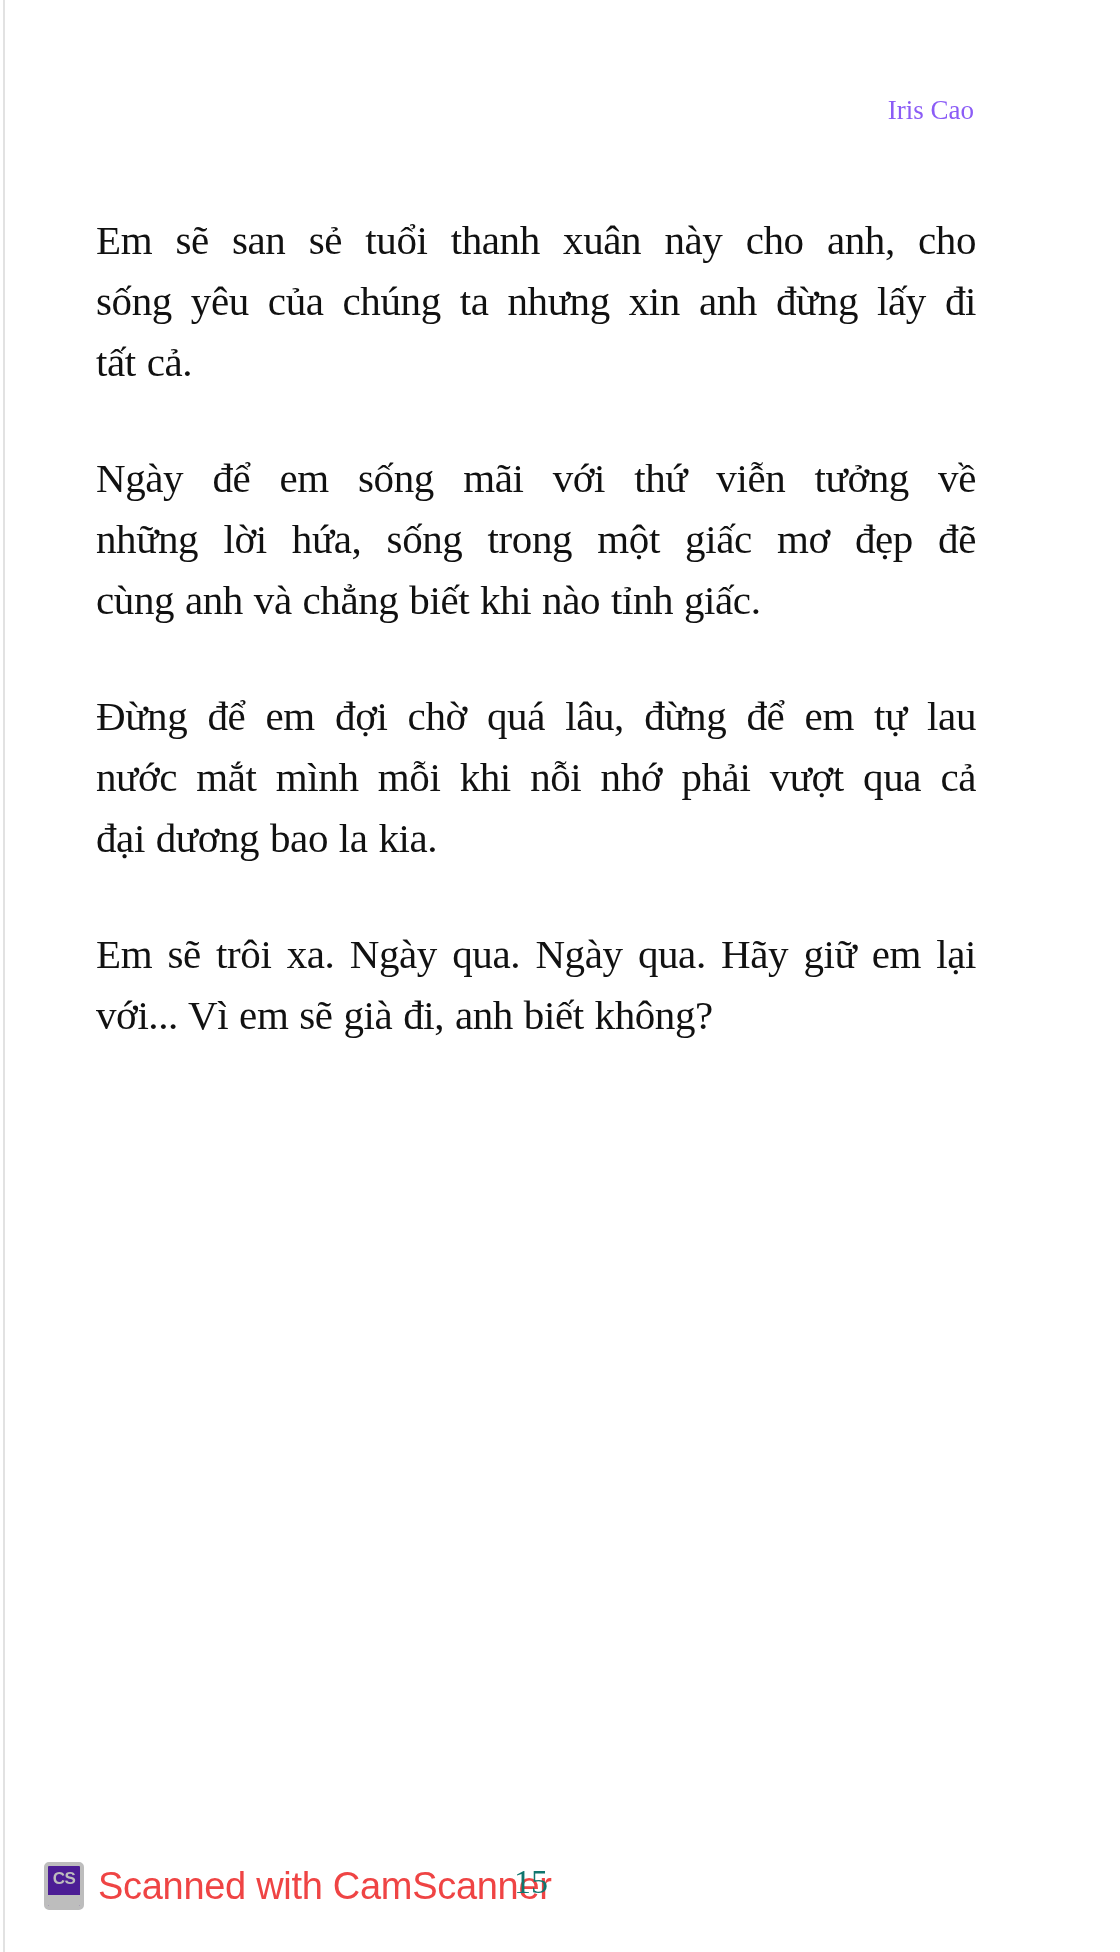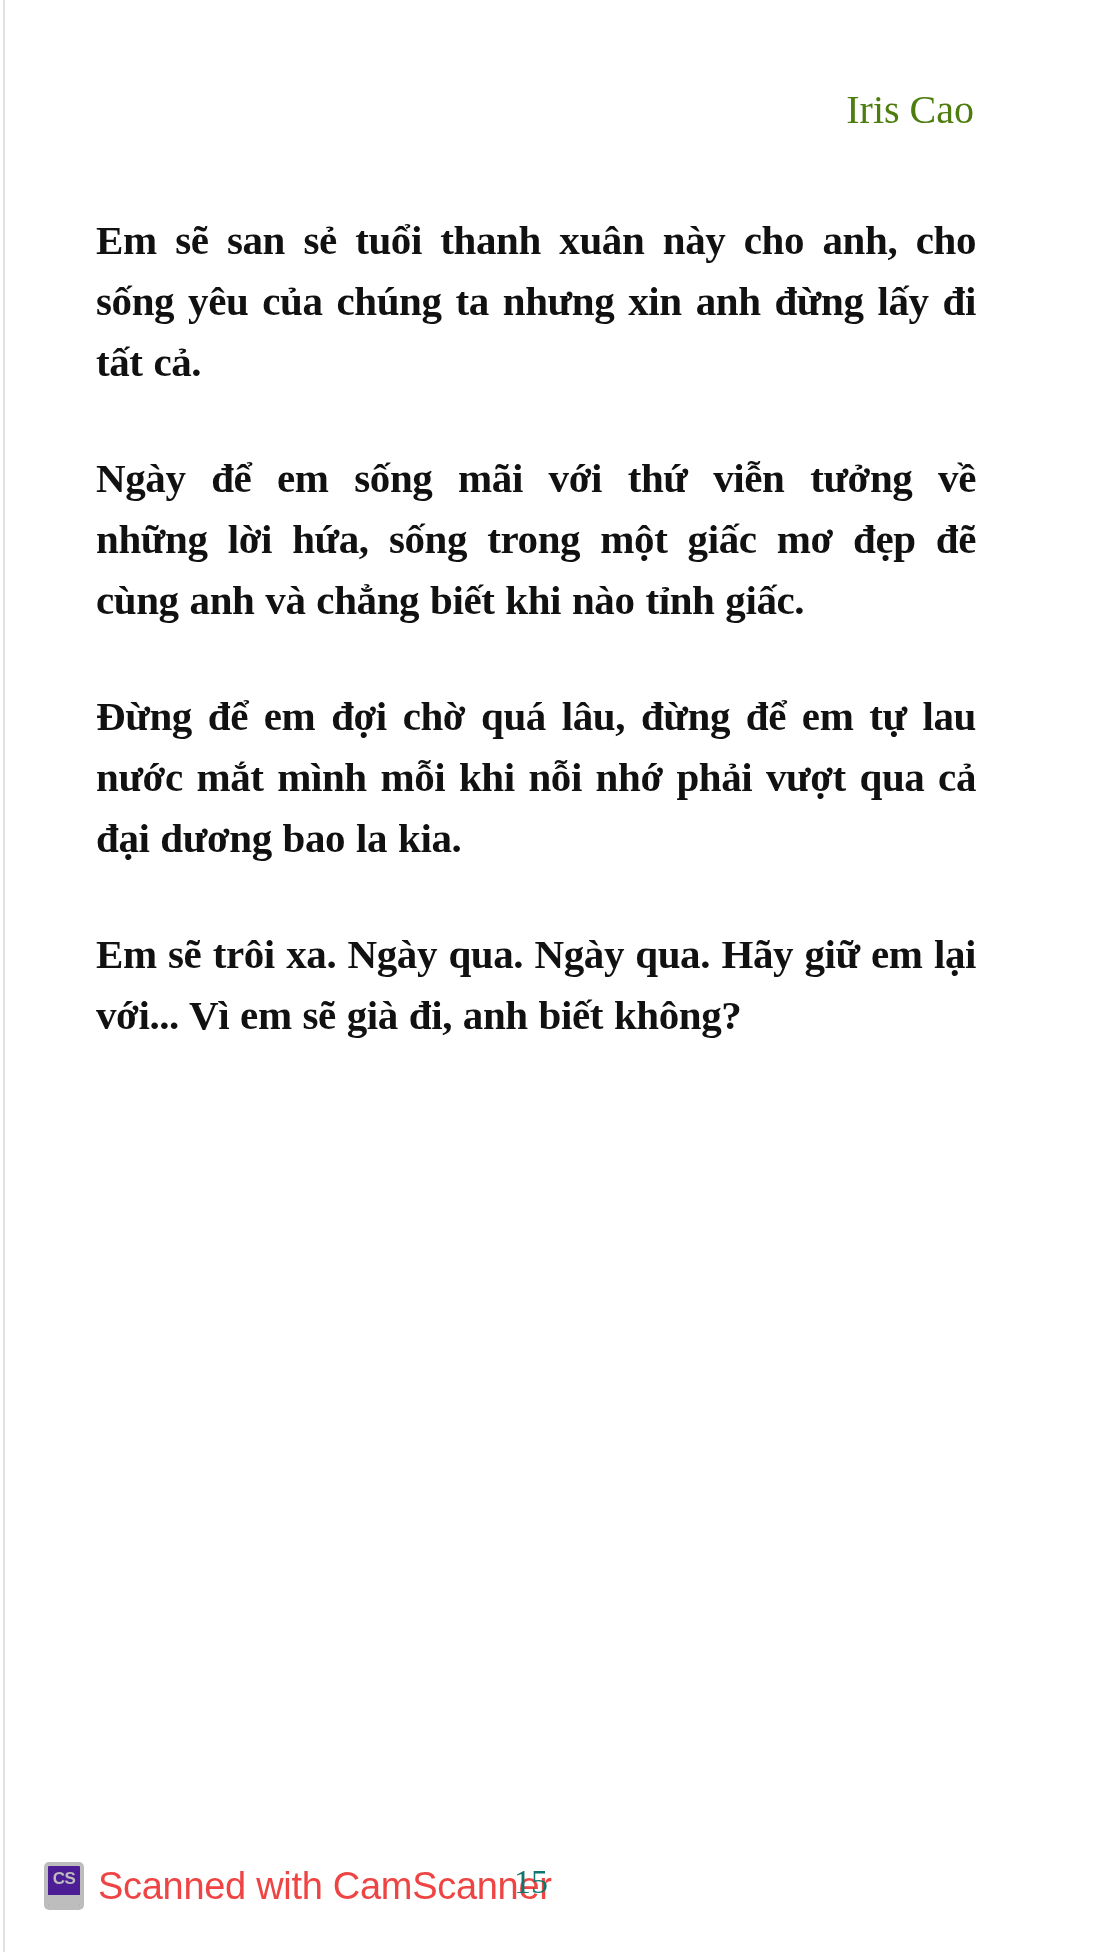--- a/index.html
+++ b/index.html
@@ -20,39 +20,38 @@
       left: 3px;
       top: 0;
       width: 2px;
       height: 1952px;
       background: #e2e2e2;
     }
     .running-head {
       position: absolute;
       top: 88px;
       right: 146px;
-      font-size: 40px;
+      font-size: 27px;
       line-height: 44px;
-      color: #4d7c0f;
+      color: #8b5cf6;
     }
     .body-text {
       position: absolute;
       left: 96px;
       top: 210px;
       width: 880px;
     }
     .para {
       margin: 0 0 55px 0;
       font-size: 41px;
       line-height: 61px;
       text-align: justify;
       text-align-last: left;
       letter-spacing: -0.4px;
       word-spacing: 1px;
-      font-weight: bold;
     }
     .para .line {
       display: block;
     }
     .para .line.full {
       text-align: justify;
       text-align-last: justify;
     }
     .page-number {
       position: absolute;

